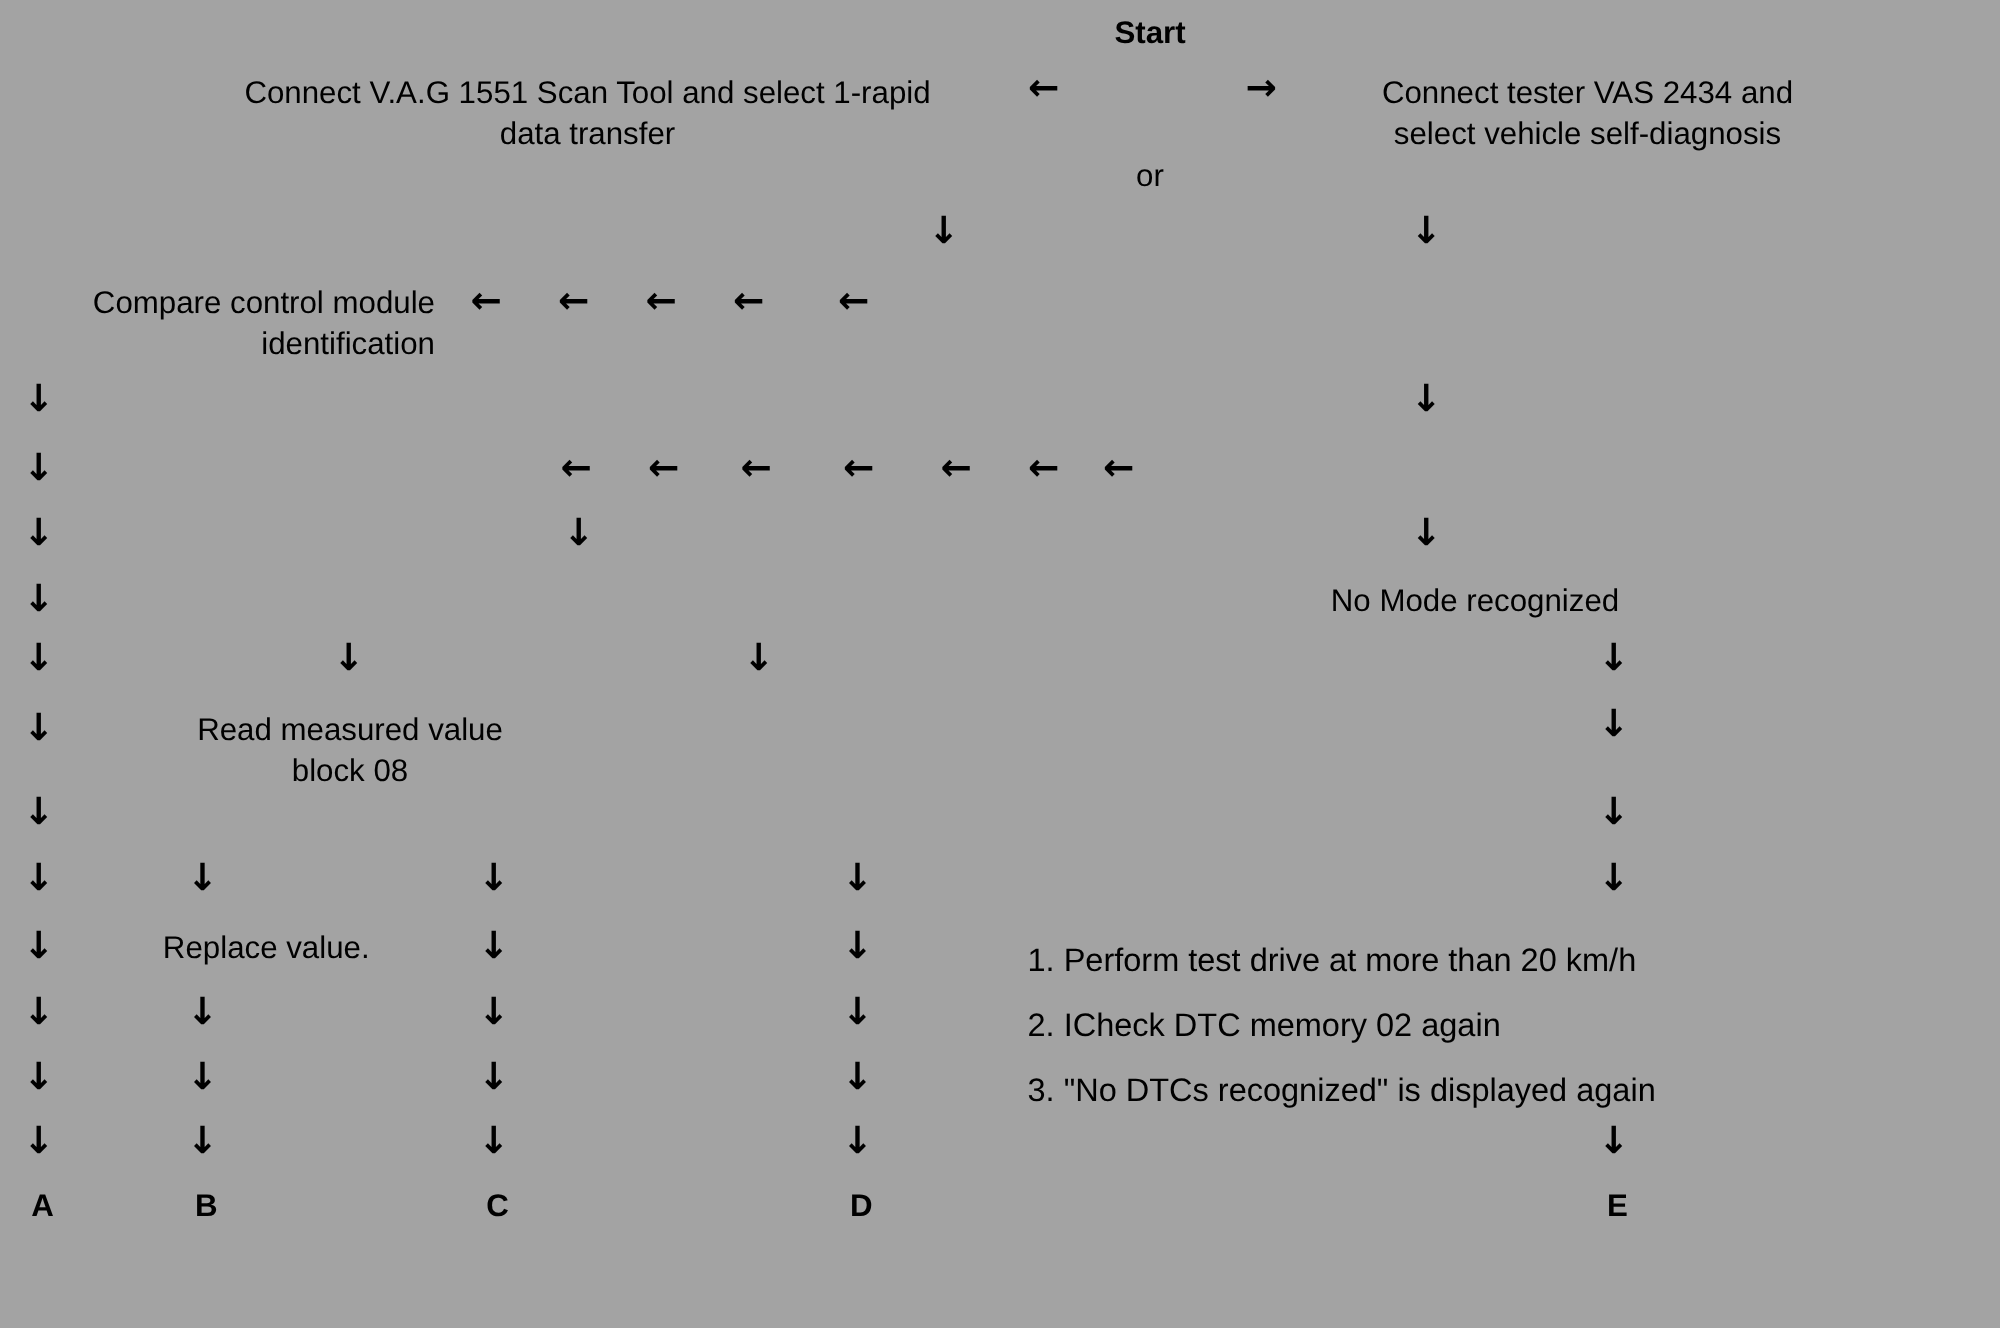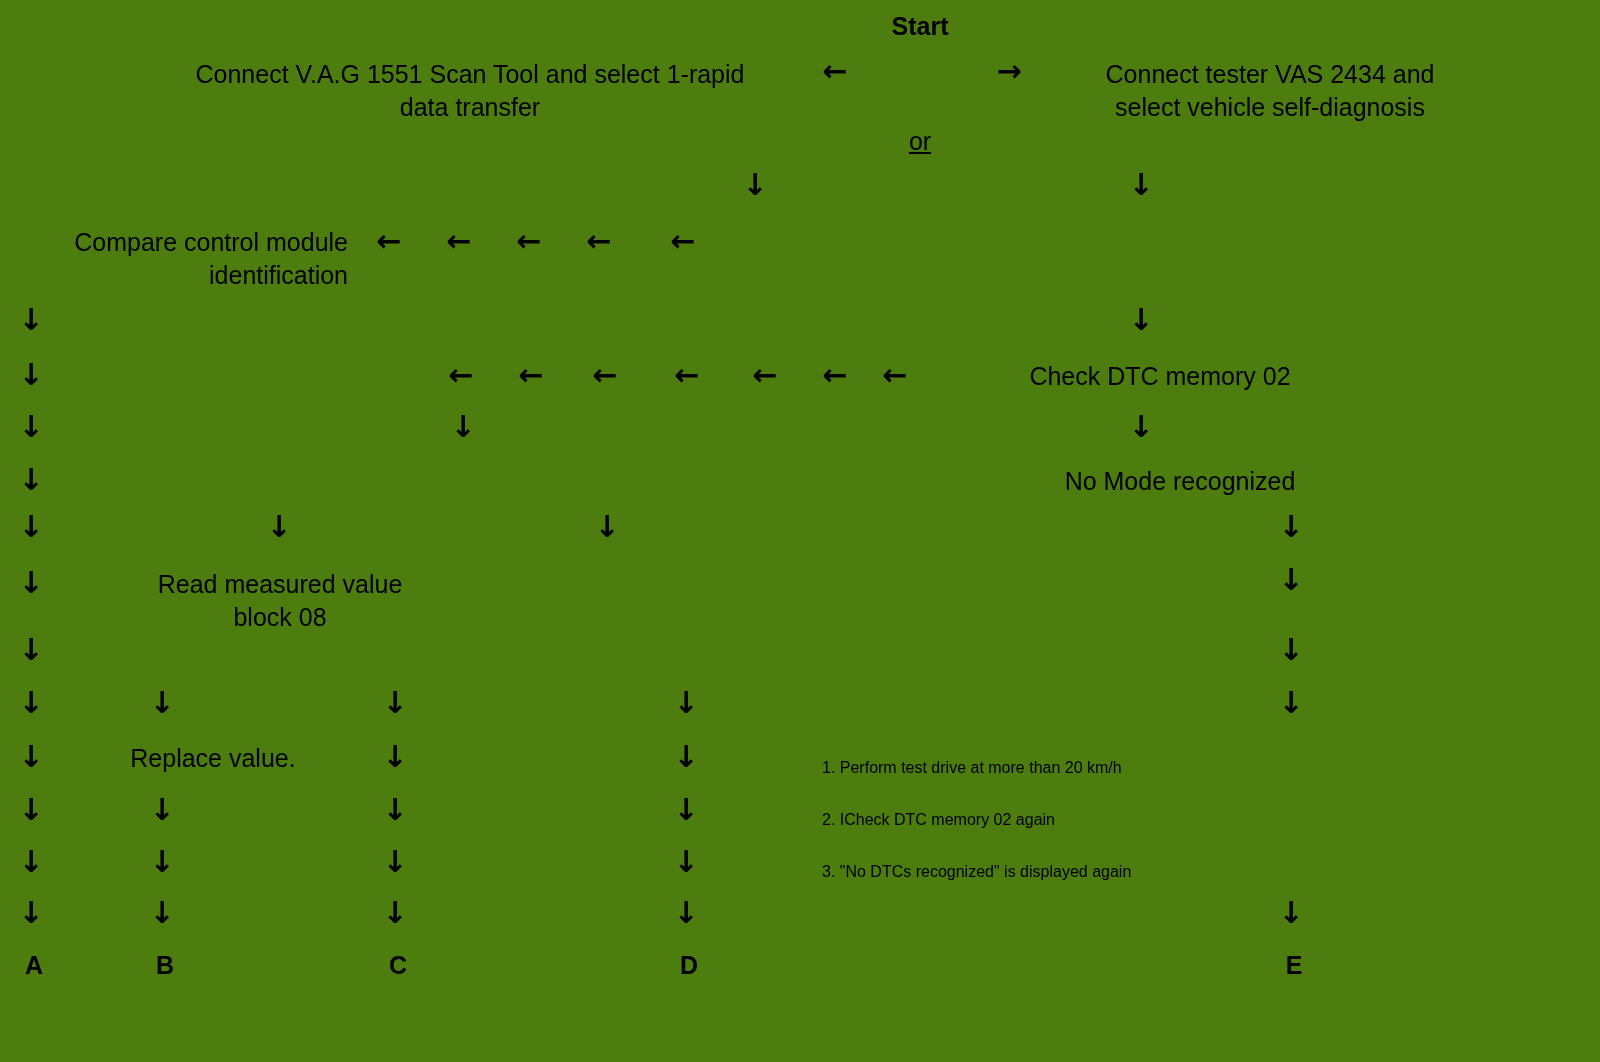--- a/index.html
+++ b/index.html
@@ -4,21 +4,21 @@
 <style>
   html, body {
     margin: 0;
     padding: 0;
     background: #ffffff;
   }
   #canvas {
     position: relative;
     width: 1600px;
     height: 1062px;
-    background: #4d7c0f;
+    background: #a3a3a3;
     font-family: "Liberation Sans", sans-serif;
     color: #000000;
     overflow: hidden;
   }
   .node {
     position: absolute;
     font-size: 25px;
     line-height: 33px;
     text-align: center;
     white-space: pre-line;
@@ -40,21 +40,21 @@
     width: 34px;
     color: #000;
     font-family: "DejaVu Sans", sans-serif;
     font-weight: bold;
   }
   .arrow.down { }
   .arrow.leftward { }
   .arrow.rightward { }
   .listblock {
     position: absolute;
-    font-size: 16px;
+    font-size: 26px;
     line-height: 52px;
     text-align: left;
     white-space: pre-line;
   }
 </style>
 </head>
 <body>
 
 <div id="canvas">
 
@@ -63,21 +63,21 @@
   <div class="node" style="left:140px; top:58px; width:660px;">Connect V.A.G 1551 Scan Tool and select 1-rapid
 data transfer</div>
 
   <div class="arrow leftward" style="left:818px; top:56px;">←</div>
 
   <div class="arrow rightward" style="left:992px; top:56px;">→</div>
 
   <div class="node" style="left:1020px; top:58px; width:500px;">Connect tester VAS 2434 and
 select vehicle self-diagnosis</div>
 
-  <div class="node" style="left:880px; top:125px; width:80px;text-decoration:underline;">or</div>
+  <div class="node" style="left:880px; top:125px; width:80px;">or</div>
 
   <div class="arrow down" style="left:738px; top:170px;">↓</div>
   <div class="arrow down" style="left:1124px; top:170px;">↓</div>
 
   <div class="node" style="left:18px; top:226px; width:330px;text-align:right;">Compare control module
 identification</div>
 
   <div class="arrow leftward" style="left:372px; top:226px;">←</div>
   <div class="arrow leftward" style="left:442px; top:226px;">←</div>
   <div class="arrow leftward" style="left:512px; top:226px;">←</div>
@@ -88,21 +88,20 @@
   <div class="arrow down" style="left:1124px; top:305px;">↓</div>
 
   <div class="arrow leftward" style="left:444px; top:360px;">←</div>
   <div class="arrow leftward" style="left:514px; top:360px;">←</div>
   <div class="arrow leftward" style="left:588px; top:360px;">←</div>
   <div class="arrow leftward" style="left:670px; top:360px;">←</div>
   <div class="arrow leftward" style="left:748px; top:360px;">←</div>
   <div class="arrow leftward" style="left:818px; top:360px;">←</div>
   <div class="arrow leftward" style="left:878px; top:360px;">←</div>
 
-  <div class="node" style="left:1010px; top:360px; width:300px;">Check DTC memory 02</div>
 
   <div class="arrow down" style="left:446px; top:412px;">↓</div>
   <div class="arrow down" style="left:1124px; top:412px;">↓</div>
 
 
   <div class="node" style="left:1030px; top:465px; width:300px;">No Mode recognized</div>
 
   <div class="arrow down" style="left:262px; top:512px;">↓</div>
   <div class="arrow down" style="left:590px; top:512px;">↓</div>
   <div class="arrow down" style="left:1274px; top:512px;">↓</div>

